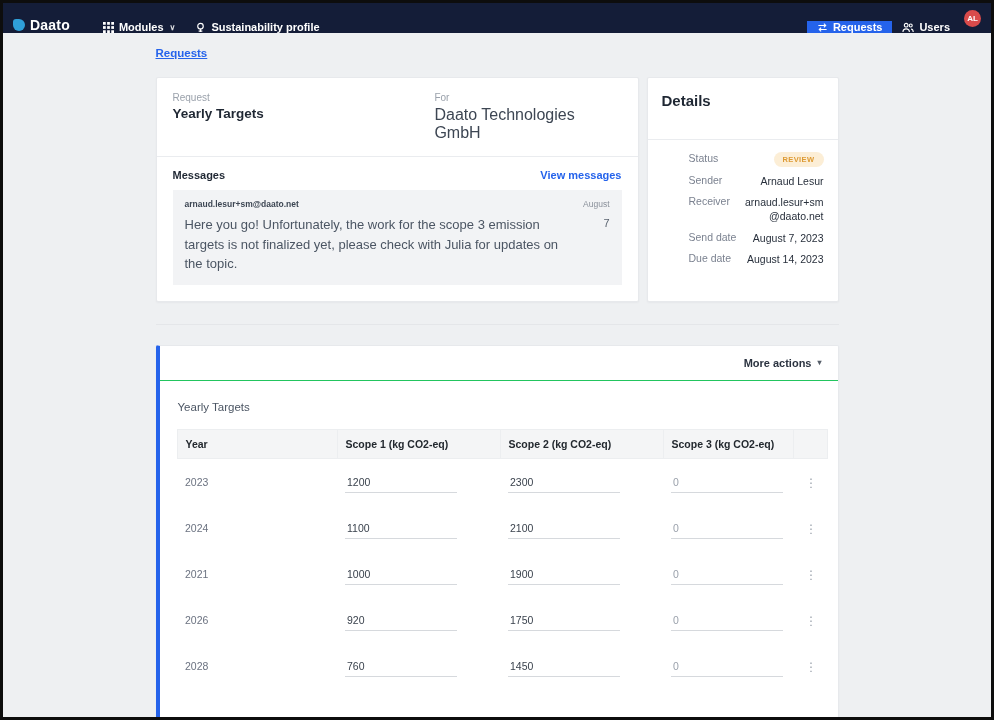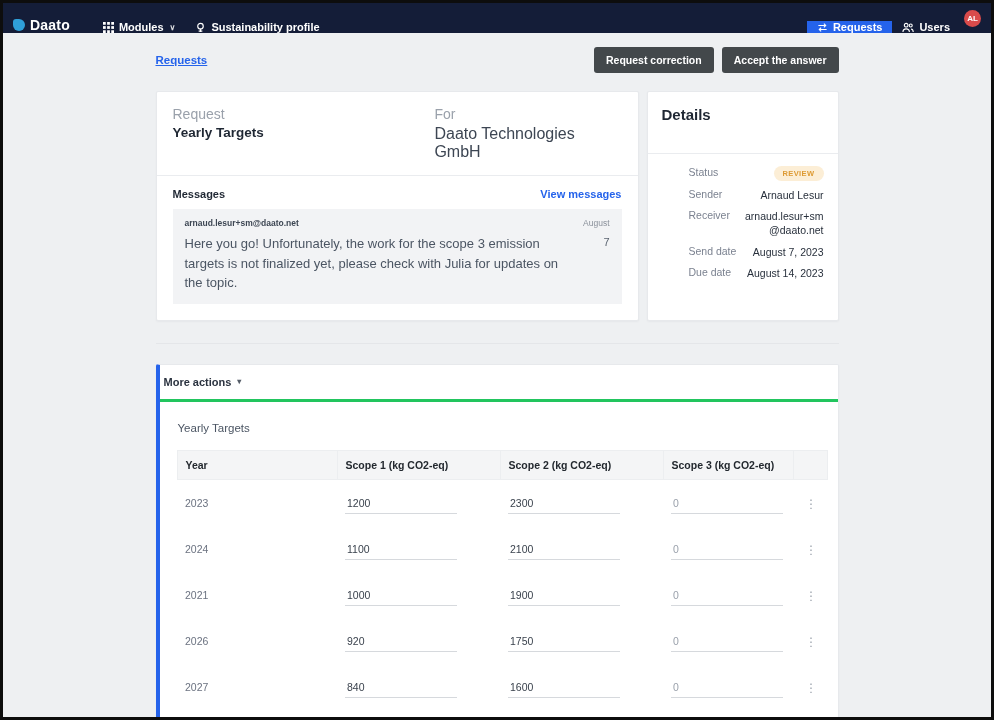--- a/index.html
+++ b/index.html
@@ -46,21 +46,21 @@
     background: var(--button-bg, #43484b); color: #fff; border: none; border-radius: 3px;
     font-family: inherit; font-size: 10.5px; font-weight: 700; padding: 7px 12px; cursor: pointer;
   }
 
   .card { background: #fff; border: 1px solid #e7e9ec; border-radius: 2px; box-shadow: 0 1px 2px rgba(16,24,40,.04); }
 
   .cards-row { display: flex; gap: 8px; align-items: stretch; }
   .request-card { flex: 1; padding: 14px 16px 16px; }
   .details-card { width: 192px; padding: 14px 14px 16px; }
 
-  .small-label { font-size: 14px; color: #9aa1ab; margin-bottom: 3px; }
+  .small-label { font-size: 10px; color: #9aa1ab; margin-bottom: 3px; }
   .request-head { display: flex; }
   .request-head .col-a { flex: 1.4; }
   .request-head .col-b { flex: 1; }
   .request-title { font-size: 13.5px; font-weight: 700; color: #1f2733; }
   .for-value { font-size: 16px; color: #3d4653; }
 
   .card-divider { border: none; border-top: 1px solid #eaecef; margin: 14px -16px 12px; }
   .details-card .card-divider { margin: 30px -14px 12px; }
 
   .messages-head { display: flex; justify-content: space-between; align-items: center; margin-bottom: 9px; }
@@ -83,21 +83,21 @@
   .badge-review {
     background: var(--badge-bg, #fceed6); color: var(--badge-text, #dd9a33);
     font-size: 7.5px; font-weight: 700; letter-spacing: .4px;
     padding: 3px 9px; border-radius: 9px; display: inline-block;
   }
 
   .section-gap { border: none; border-top: 1px solid #e4e6e9; margin: 22px 0 20px; }
 
   
   .table-card { border-left: 4px solid var(--accent, #2563eb); padding: 0 0 20px; min-height: 430px; }
-  .more-actions-row { display: flex; justify-content: flex-start; padding: 11px 4px; border-bottom: 3px solid #22c55e; }
+  .more-actions-row { display: flex; justify-content: flex-end; padding: 11px 16px; border-bottom: 1px solid #22c55e; }
   .more-actions { font-size: 11px; font-weight: 600; color: #2b3340; cursor: pointer; display: flex; align-items: center; gap: 6px; }
   .more-actions .caret { font-size: 8px; color: #555d68; }
   .table-section-title { font-size: 11.5px; color: #4b5563; padding: 20px 18px 16px; }
 
   table.targets { width: calc(100% - 34px); margin: 0 17px; border-collapse: collapse; table-layout: fixed; }
   .targets th {
     background: #f4f5f6; text-align: left; font-size: 10.5px; font-weight: 700; color: #23292f;
     padding: 8px 8px; border: 1px solid #eceef0;
   }
   .targets col.c-year { width: 160px; }
@@ -179,24 +179,20 @@
       </div>
       <div class="avatar">AL</div>
     </div>
   </header>
 
   <main class="page">
     <div class="page-inner">
 
       <div class="top-row">
         <a class="breadcrumb-link">Requests</a>
-        <div class="top-actions">
-          <button class="btn-dark">Request correction</button>
-          <button class="btn-dark">Accept the answer</button>
-        </div>
       </div>
 
       <div class="cards-row">
 
         <section class="card request-card">
           <div class="request-head">
             <div class="col-a">
               <div class="small-label">Request</div>
               <div class="request-title">Yearly Targets</div>
             </div>
@@ -302,27 +298,20 @@
           </tr>
 
           <tr>
             <td class="td-year">2026</td>
             <td><input class="cell-input" value="920" style=""></td>
             <td><input class="cell-input" value="1750" style=""></td>
             <td><input class="cell-input muted" value="0" style=""></td>
             <td class="td-menu"><button class="kebab-btn">⋮</button></td>
           </tr>
 
-          <tr>
-            <td class="td-year">2027</td>
-            <td><input class="cell-input" value="840" style=""></td>
-            <td><input class="cell-input" value="1600" style=""></td>
-            <td><input class="cell-input muted" value="0" style=""></td>
-            <td class="td-menu"><button class="kebab-btn">⋮</button></td>
-          </tr>
 
           <tr>
             <td class="td-year">2028</td>
             <td><input class="cell-input" value="760" style=""></td>
             <td><input class="cell-input" value="1450" style=""></td>
             <td><input class="cell-input muted" value="0" style=""></td>
             <td class="td-menu"><button class="kebab-btn">⋮</button></td>
           </tr>
 
         </tbody>

